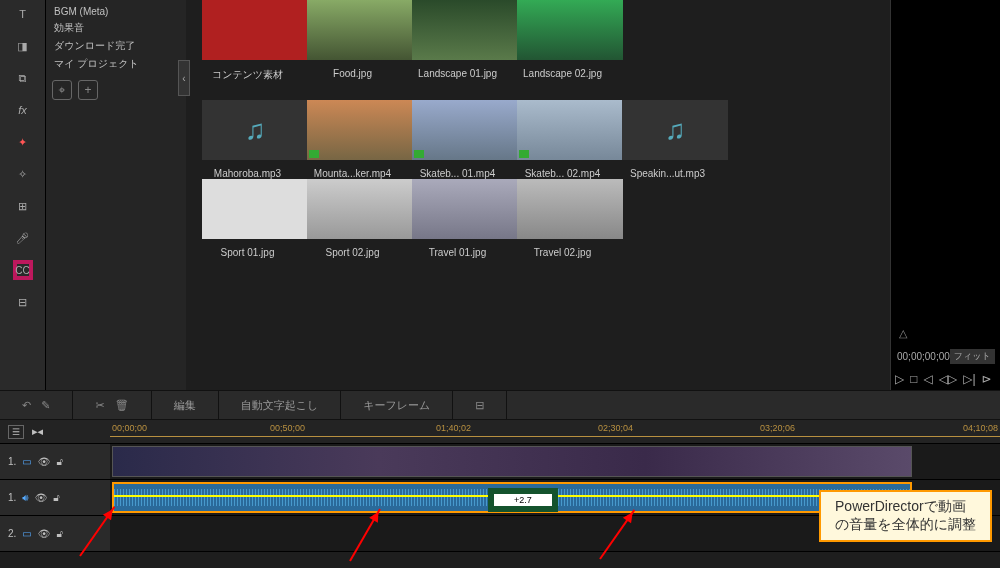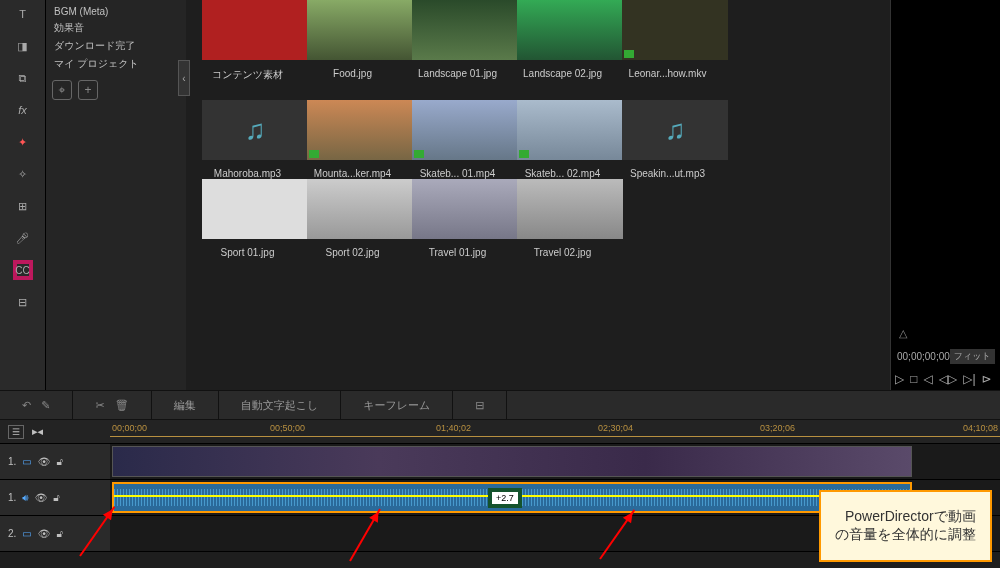--- a/index.html
+++ b/index.html
@@ -33,24 +33,24 @@
 .tl-head .ruler{flex:1;position:relative;height:24px;font-size:9px;color:#b89040}
 .ruler .tick{position:absolute;top:3px}
 .ruler .marks{position:absolute;bottom:0;left:0;right:0;height:8px;border-top:1px solid #b89040}
 .track{height:36px;display:flex;border-bottom:1px solid #000}
 .track .hd{width:110px;background:#2a2a2a;display:flex;align-items:center;gap:6px;padding:0 8px;font-size:10px}
 .track .body{flex:1;position:relative;background:#1a1a1a}
 .clip-v{position:absolute;top:2px;bottom:2px;background:#333;border:1px solid #555;background-image:repeating-linear-gradient(90deg,#443 0,#554 30px,#332 60px)}
 .clip-a{position:absolute;top:2px;bottom:2px;background:#2a6a9a;border:2px solid #f90}
 .clip-a::after{content:"";position:absolute;top:40%;left:0;right:0;height:2px;background:#ff0}
 .wave{position:absolute;top:20%;bottom:20%;left:0;right:0;background:repeating-linear-gradient(90deg,rgba(100,200,255,.5) 0,rgba(100,200,255,.5) 1px,transparent 1px,transparent 3px)}
-.volbox{position:absolute;top:8px;left:378px;background:#fff;color:#000;font-size:9px;padding:1px 4px;border:4px solid #14532d}
+.volbox{position:absolute;top:8px;left:378px;background:#fff;color:#000;font-size:9px;padding:1px 20px;border:6px solid #14532d}
 .arrow{position:absolute;width:60px;height:2px;background:#f00;transform-origin:left}
 .arrow::after{content:"";position:absolute;right:-2px;top:-4px;border:5px solid transparent;border-left:10px solid #f00}
-.callout{position:absolute;right:8px;top:490px;background:#fff8dc;border:2px solid #f90;padding:16px 14px;font-size:14px;color:#333;text-align:right}
+.callout{position:absolute;right:8px;top:490px;background:#fff8dc;border:2px solid #f90;padding:6px 14px;font-size:14px;color:#333;text-align:left}
 .badge{position:absolute;left:2px;bottom:2px;width:10px;height:8px;background:#3a3}
 </style>
 </head>
 <body>
 
 <div class="app">
   <div class="sidebar">
     <div class="ic">T</div>
     <div class="ic">◨</div>
     <div class="ic">⧉</div>
@@ -88,26 +88,20 @@
           <div class="lbl">Food.jpg</div>
         </div>
       <div class="thumb">
           <div class="img" style="background:linear-gradient(#2a4a2a,#5a7a4a)"></div>
           <div class="lbl">Landscape 01.jpg</div>
         </div>
       <div class="thumb">
           <div class="img" style="background:linear-gradient(#3a5,#253)"></div>
           <div class="lbl">Landscape 02.jpg</div>
         </div>
-      <div class="thumb">
-          <div class="img" style="background:#332">
-            <div class="badge"></div>
-          </div>
-          <div class="lbl">Leonar...how.mkv</div>
-        </div>
     </div>
     <div class="grid" style="">
       <div class="thumb">
           <div class="img music"></div>
           <div class="lbl">Mahoroba.mp3</div>
         </div>
       <div class="thumb">
           <div class="img" style="background:linear-gradient(#c85,#764)">
             <div class="badge"></div>
           </div>

